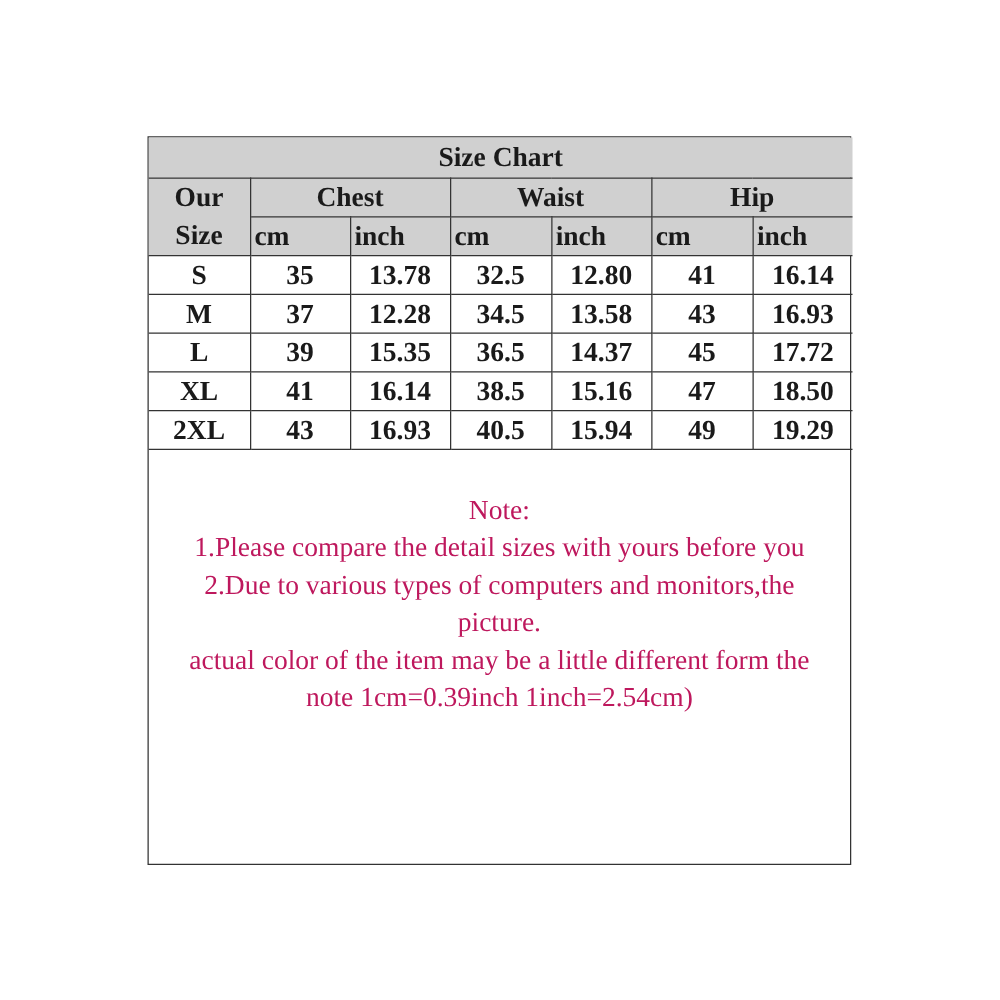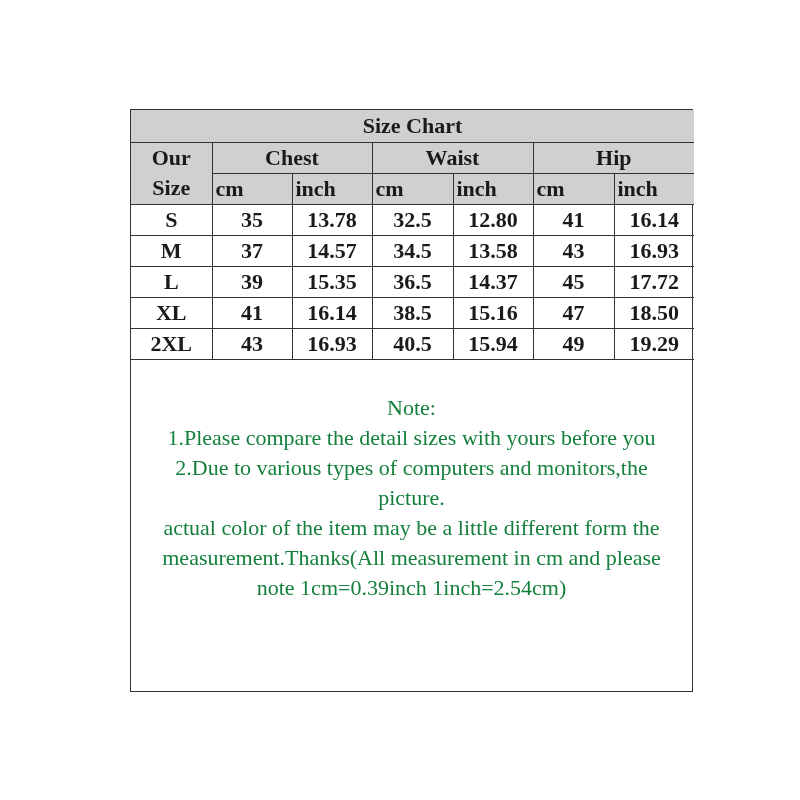--- a/index.html
+++ b/index.html
@@ -16,21 +16,20 @@
     }
     .chart-wrap {
       position: absolute;
       left: 118px;
       top: 109px;
       width: 563px;
       height: 583px;
       border: 1.5px solid #333;
       box-sizing: border-box;
       background: #fff;
-      margin-left: 12px;
     }
     table.size-table {
       border-collapse: collapse;
       width: 100%;
       table-layout: fixed;
     }
     table.size-table td, table.size-table th {
       border: 1.5px solid #333;
       padding: 0;
       height: 31px;
@@ -60,21 +59,21 @@
       font-size: 22px;
       line-height: 30px !important;
     }
     .unit-head {
       text-align: left !important;
       padding-left: 3px !important;
       font-size: 22px;
     }
     .note {
       text-align: center;
-      color: #15803d;
+      color: #be185d;
       font-size: 22px;
       line-height: 30px;
       padding: 33px 8px 0 8px;
     }
     .note div { margin: 0; }
   </style>
 </head>
 <body>
 
 <div class="chart-wrap">
@@ -114,21 +113,21 @@
       <td>35</td>
       <td>13.78</td>
       <td>32.5</td>
       <td>12.80</td>
       <td>41</td>
       <td>16.14</td>
     </tr>
     <tr>
       <td>M</td>
       <td>37</td>
-      <td>14.57</td>
+      <td>12.28</td>
       <td>34.5</td>
       <td>13.58</td>
       <td>43</td>
       <td>16.93</td>
     </tr>
     <tr>
       <td>L</td>
       <td>39</td>
       <td>15.35</td>
       <td>36.5</td>
@@ -156,16 +155,15 @@
     </tr>
   </tbody>
     </table>
 
   <div class="note">
     <div>Note:</div>
     <div>1.Please compare the detail sizes with yours before you</div>
     <div>2.Due to various types of computers and monitors,the</div>
     <div>picture.</div>
     <div>actual color of the item may be a little different form the</div>
-    <div>measurement.Thanks(All measurement in cm and please</div>
     <div>note 1cm=0.39inch 1inch=2.54cm)</div>
   </div>
 </div>
 
 </body></html>

